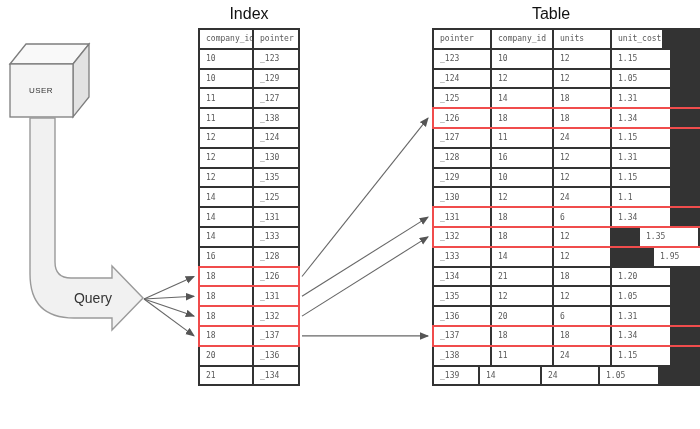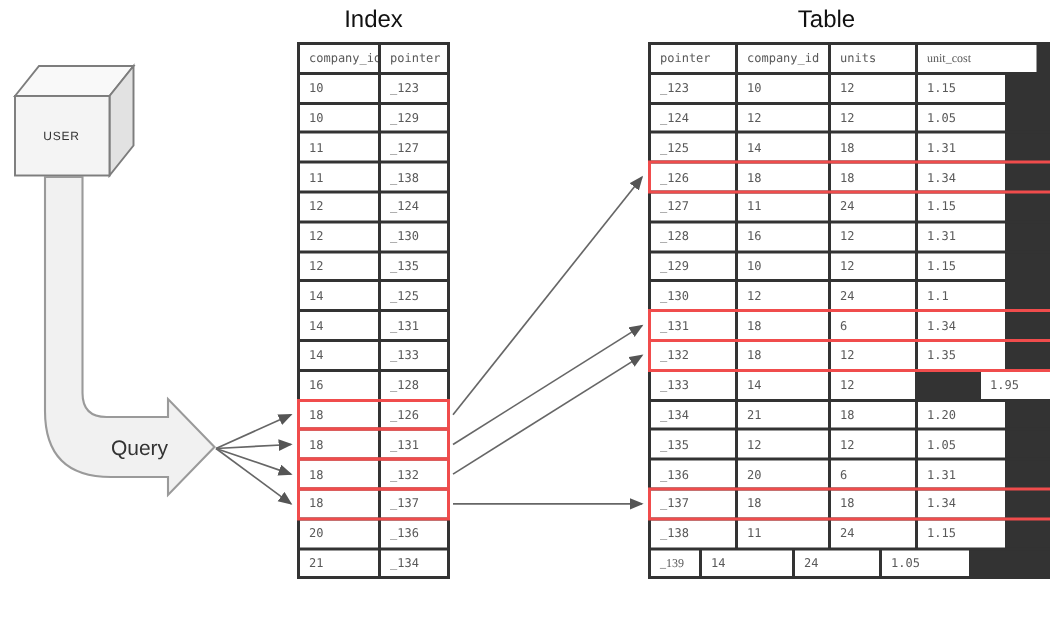--- a/index.html
+++ b/index.html
@@ -103,21 +103,21 @@
       <div class="row">
         <div class="cell" style="width: 52px;">21</div>
         <div class="cell" style="width: 44px;">_134</div>
       </div>
     </div>
   <div class="tbl" id="main-table">
       <div class="row">
         <div class="cell" style="width: 56px;">pointer</div>
         <div class="cell" style="width: 60px;">company_id</div>
         <div class="cell" style="width: 56px;">units</div>
-        <div class="cell" style="width: 79px; font-family: Liberation Serif, serif;">unit_cost</div>
+        <div class="cell" style="width: 50px;">unit_cost</div>
       </div>
       <div class="row">
         <div class="cell" style="width: 56px;">_123</div>
         <div class="cell" style="width: 60px;">10</div>
         <div class="cell" style="width: 56px;">12</div>
         <div class="cell" style="width: 58px;">1.15</div>
       </div>
       <div class="row">
         <div class="cell" style="width: 56px;">_124</div>
         <div class="cell" style="width: 60px;">12</div>
@@ -163,21 +163,21 @@
       <div class="row hl">
         <div class="cell" style="width: 56px;">_131</div>
         <div class="cell" style="width: 60px;">18</div>
         <div class="cell" style="width: 56px;">6</div>
         <div class="cell" style="width: 58px;">1.34</div>
       </div>
       <div class="row hl">
         <div class="cell" style="width: 56px;">_132</div>
         <div class="cell" style="width: 60px;">18</div>
         <div class="cell" style="width: 56px;">12</div>
-        <div class="cell" style="width: 58px;">1.35</div>
+        <div class="cell" style="width: 58px; margin-left: 28px;">1.35</div>
       </div>
       <div class="row">
         <div class="cell" style="width: 56px;">_133</div>
         <div class="cell" style="width: 60px;">14</div>
         <div class="cell" style="width: 56px;">12</div>
         <div class="cell" style="width: 58px; margin-left: 42px;">1.95</div>
       </div>
       <div class="row">
         <div class="cell" style="width: 56px;">_134</div>
         <div class="cell" style="width: 60px;">21</div>
@@ -202,21 +202,21 @@
         <div class="cell" style="width: 56px;">18</div>
         <div class="cell" style="width: 58px;">1.34</div>
       </div>
       <div class="row">
         <div class="cell" style="width: 56px;">_138</div>
         <div class="cell" style="width: 60px;">11</div>
         <div class="cell" style="width: 56px;">24</div>
         <div class="cell" style="width: 58px;">1.15</div>
       </div>
       <div class="row">
-        <div class="cell" style="width: 32px; font-family: Liberation Serif, serif;">_139</div>
+        <div class="cell" style="width: 44px;">_139</div>
         <div class="cell" style="width: 60px;">14</div>
         <div class="cell" style="width: 56px;">24</div>
         <div class="cell" style="width: 58px;">1.05</div>
       </div>
     </div>
 
   <svg id="gfx" width="700" height="429" viewBox="0 0 700 429">
     <defs>
       <marker id="ah" markerWidth="9" markerHeight="8" refX="7.5" refY="3.5" orient="auto">
         <path d="M0,0 L8.5,3.5 L0,7 Z" fill="#555555"></path>

